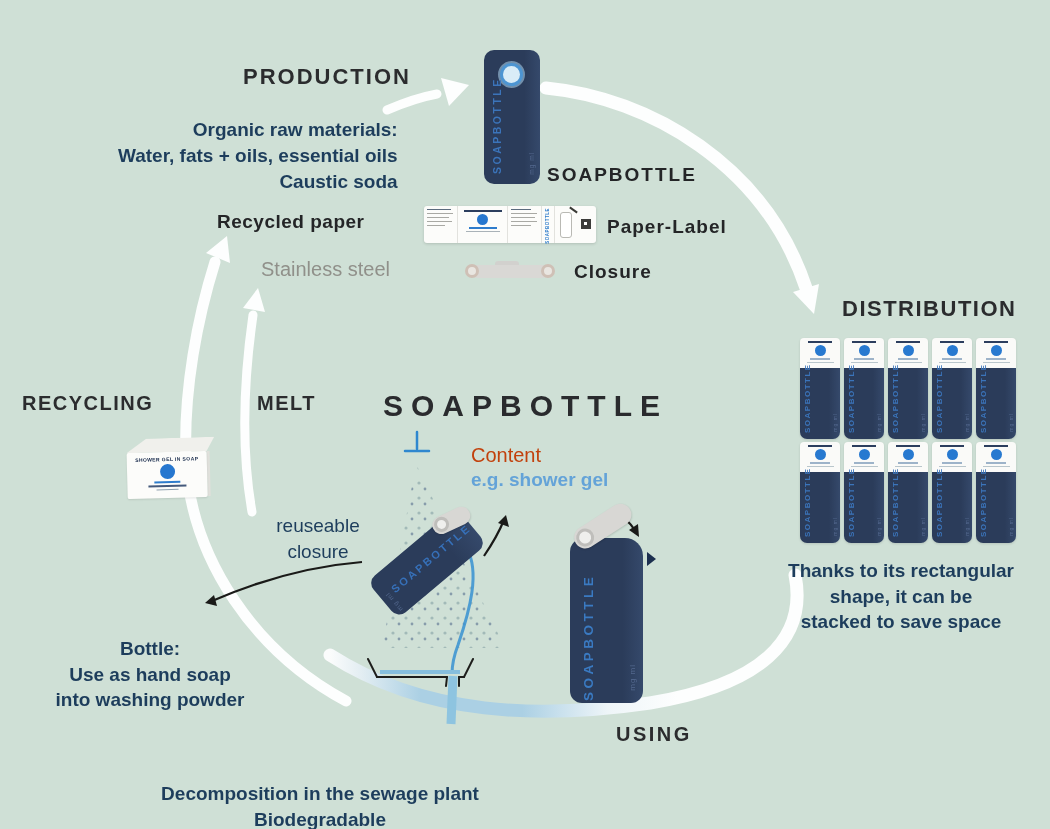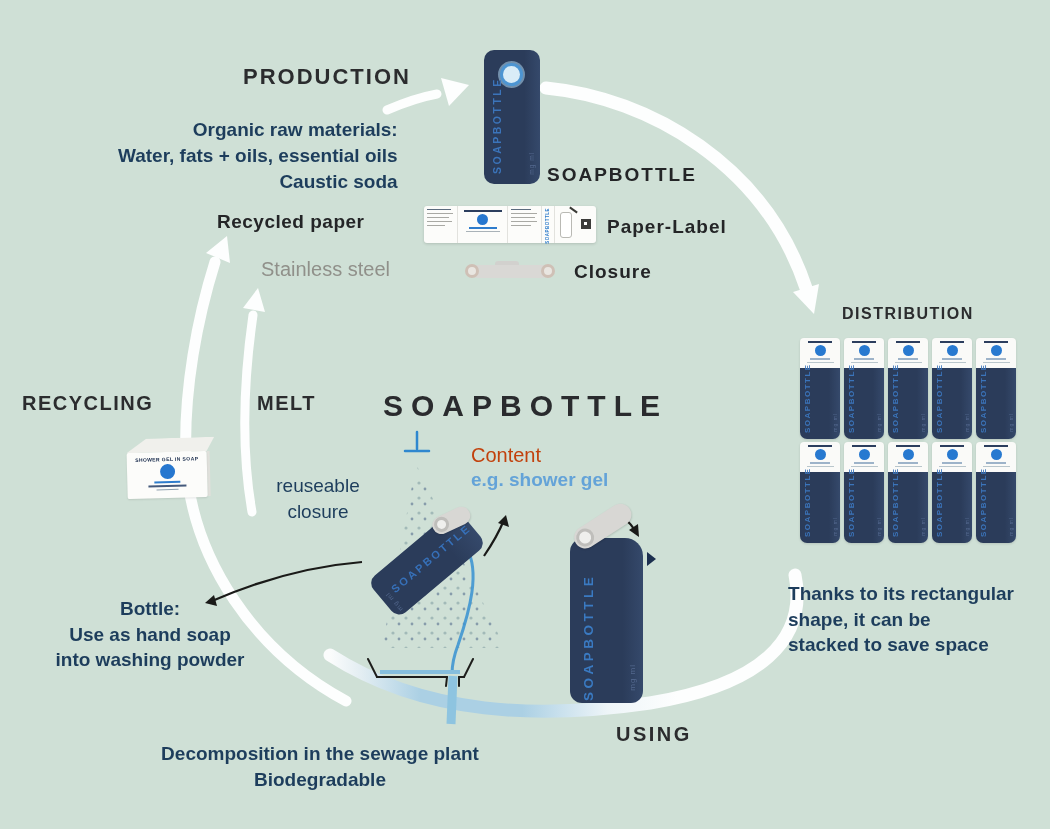--- a/index.html
+++ b/index.html
@@ -82,21 +82,21 @@
   .clip{position:absolute;left:465px;top:261px;width:90px;height:20px;z-index:2;}
   .clip .bar{position:absolute;left:6px;top:4px;width:78px;height:13px;border-radius:6.5px;background:#d9d8d5;}
   .clip .bump{position:absolute;left:30px;top:0;width:24px;height:9px;border-radius:3px;background:#d2d1ce;}
   .clip .ring{position:absolute;top:3px;width:8px;height:8px;border-radius:50%;background:#e9e6e1;border:3px solid #cfc0b6;}
   .clip .ring.l{left:0;}
   .clip .ring.r{right:0;}
   
   .center-title{position:absolute;left:383px;top:389px;z-index:3;font-size:30px;font-weight:bold;letter-spacing:8px;color:#2a2b2e;}
   .content-1{position:absolute;left:471px;top:444px;z-index:3;font-size:20px;font-weight:400;color:#c2410c;}
   .content-2{position:absolute;left:471px;top:469px;z-index:3;font-size:19px;font-weight:600;color:#64a3d8;}
-  .block{position:absolute;z-index:3;font-weight:600;color:#1d3d5c;font-size:19px;line-height:25.5px;}
+  .block{position:absolute;z-index:3;font-weight:600;color:#1d3d5c;font-size:19px;line-height:25.5px;margin-top:40px;}
 </style>
 </head>
 <body>
 
 <svg class="layer" width="1050" height="829" viewBox="0 0 1050 829">
   <defs>
     <linearGradient id="bottomGrad" gradientUnits="userSpaceOnUse" x1="330" y1="0" x2="864" y2="0">
       <stop offset="0" stop-color="#fbfcfc"></stop>
       <stop offset="0.06" stop-color="#e2edf2"></stop>
       <stop offset="0.17" stop-color="#abd0e4"></stop>
@@ -176,23 +176,23 @@
   <div>Organic raw materials:</div>
   <div>Water, fats + oils, essential oils</div>
   <div>Caustic soda</div>
 </div>
 
 <div class="cap" style="left:217px;top:211px;letter-spacing:0.5px;">Recycled paper</div>
 <div class="txt gray" style="left:261px;top:256px;font-size:20px;">Stainless steel</div>
 <div class="cap" style="left:607px;top:216px;letter-spacing:1px;">Paper-Label</div>
 <div class="cap" style="left:574px;top:261px;letter-spacing:1px;">Closure</div>
 
-<div class="lbl" style="left:842px;top:296px;font-size:16px;letter-spacing:1.5px;margin-top:9px;">DISTRIBUTION</div>
-
-<div class="block" style="right:36px;top:581px;text-align:left;">
+<div class="lbl" style="left:842px;top:296px;font-size:22px;letter-spacing:1.5px;">DISTRIBUTION</div>
+
+<div class="block" style="right:36px;top:518px;text-align:center;">
   <div>Thanks to its rectangular</div>
   <div>shape, it can be</div>
   <div>stacked to save space</div>
 </div>
 
 <div class="lbl" style="left:22px;top:392px;font-size:20px;letter-spacing:1.5px;">RECYCLING</div>
 <div class="lbl" style="left:257px;top:392px;font-size:20px;letter-spacing:1.5px;">MELT</div>
 
 <div class="block gray" style="left:248px;top:473px;width:140px;text-align:center;font-weight:500;">
   <div>reuseable</div>

